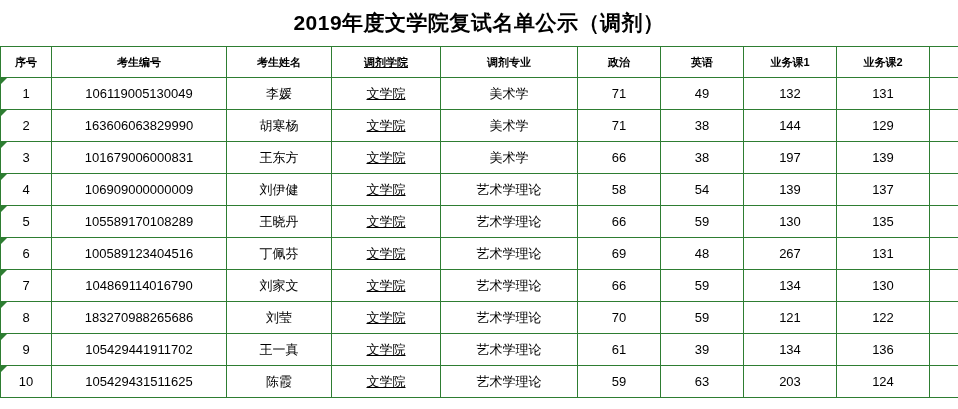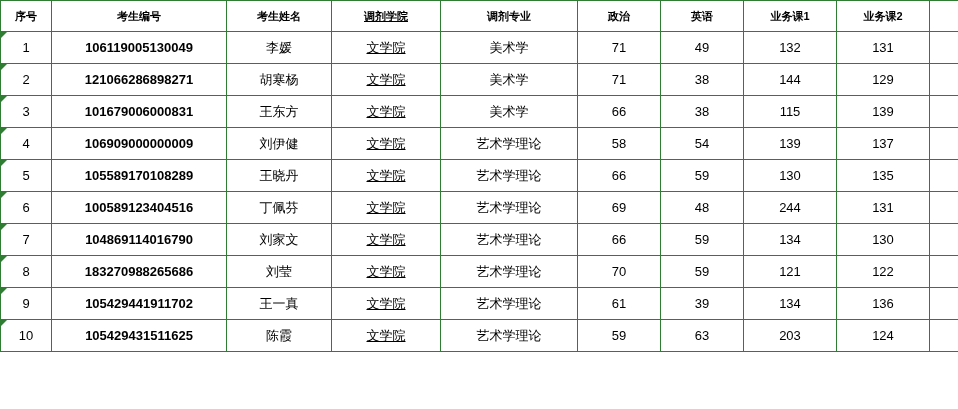--- a/index.html
+++ b/index.html
@@ -48,21 +48,21 @@
     font-family: "Liberation Sans", sans-serif;
     overflow: hidden;
     white-space: nowrap;
   }
   table.grid thead th {
     font-weight: bold;
     font-size: 11px;
     height: 30px;
   }
   td.num, th.num { width: 46px; }
-  td.code, th.code { width: 170px; font-weight: bold; }
+  td.code, th.code { width: 170px; }
   td.name, th.name { width: 100px; }
   td.college, th.college { width: 104px; text-decoration: underline; }
   td.major, th.major { width: 132px; margin-left: 30px; }
   td.sc, th.sc { width: 78px; }
   td.sc2, th.sc2 { width: 88px; }
   td.total, th.total { width: 80px; }
   
   td.num::before {
     content: "";
     position: absolute;
@@ -80,20 +80,21 @@
     height: 0;
     border-top: 6px solid #2e7d32;
     border-right: 6px solid transparent;
   }
 </style>
 </head>
 <body>
 
 <div class="page">
 
+  <div class="doc-title">2019年度文学院复试名单公示（调剂）</div>
 
   <table class="grid">
     <thead>
       <tr>
         <th class="num">序号</th>
         <th class="code">考生编号</th>
         <th class="name">考生姓名</th>
         <th class="college">调剂学院</th>
         <th class="major">调剂专业</th>
         <th class="sc">政治</th>
@@ -111,39 +112,39 @@
           <td class="college">文学院</td>
           <td class="major">美术学</td>
           <td class="sc">71</td>
           <td class="sc">49</td>
           <td class="sc2">132</td>
           <td class="sc2">131</td>
           <td class="total">383</td>
         </tr>
         <tr>
           <td class="num">2<span class="tri"></span></td>
-          <td class="code">121066286898271</td>
+          <td class="code">163606063829990</td>
           <td class="name">胡寒杨</td>
           <td class="college">文学院</td>
           <td class="major">美术学</td>
           <td class="sc">71</td>
           <td class="sc">38</td>
           <td class="sc2">144</td>
           <td class="sc2">129</td>
           <td class="total">382</td>
         </tr>
         <tr>
           <td class="num">3<span class="tri"></span></td>
           <td class="code">101679006000831</td>
           <td class="name">王东方</td>
           <td class="college">文学院</td>
           <td class="major">美术学</td>
           <td class="sc">66</td>
           <td class="sc">38</td>
-          <td class="sc2">115</td>
+          <td class="sc2">197</td>
           <td class="sc2">139</td>
           <td class="total">381</td>
         </tr>
         <tr>
           <td class="num">4<span class="tri"></span></td>
           <td class="code">106909000000009</td>
           <td class="name">刘伊健</td>
           <td class="college">文学院</td>
           <td class="major">艺术学理论</td>
           <td class="sc">58</td>
@@ -165,21 +166,21 @@
           <td class="total">390</td>
         </tr>
         <tr>
           <td class="num">6<span class="tri"></span></td>
           <td class="code">100589123404516</td>
           <td class="name">丁佩芬</td>
           <td class="college">文学院</td>
           <td class="major">艺术学理论</td>
           <td class="sc">69</td>
           <td class="sc">48</td>
-          <td class="sc2">244</td>
+          <td class="sc2">267</td>
           <td class="sc2">131</td>
           <td class="total">389</td>
         </tr>
         <tr>
           <td class="num">7<span class="tri"></span></td>
           <td class="code">104869114016790</td>
           <td class="name">刘家文</td>
           <td class="college">文学院</td>
           <td class="major">艺术学理论</td>
           <td class="sc">66</td>

